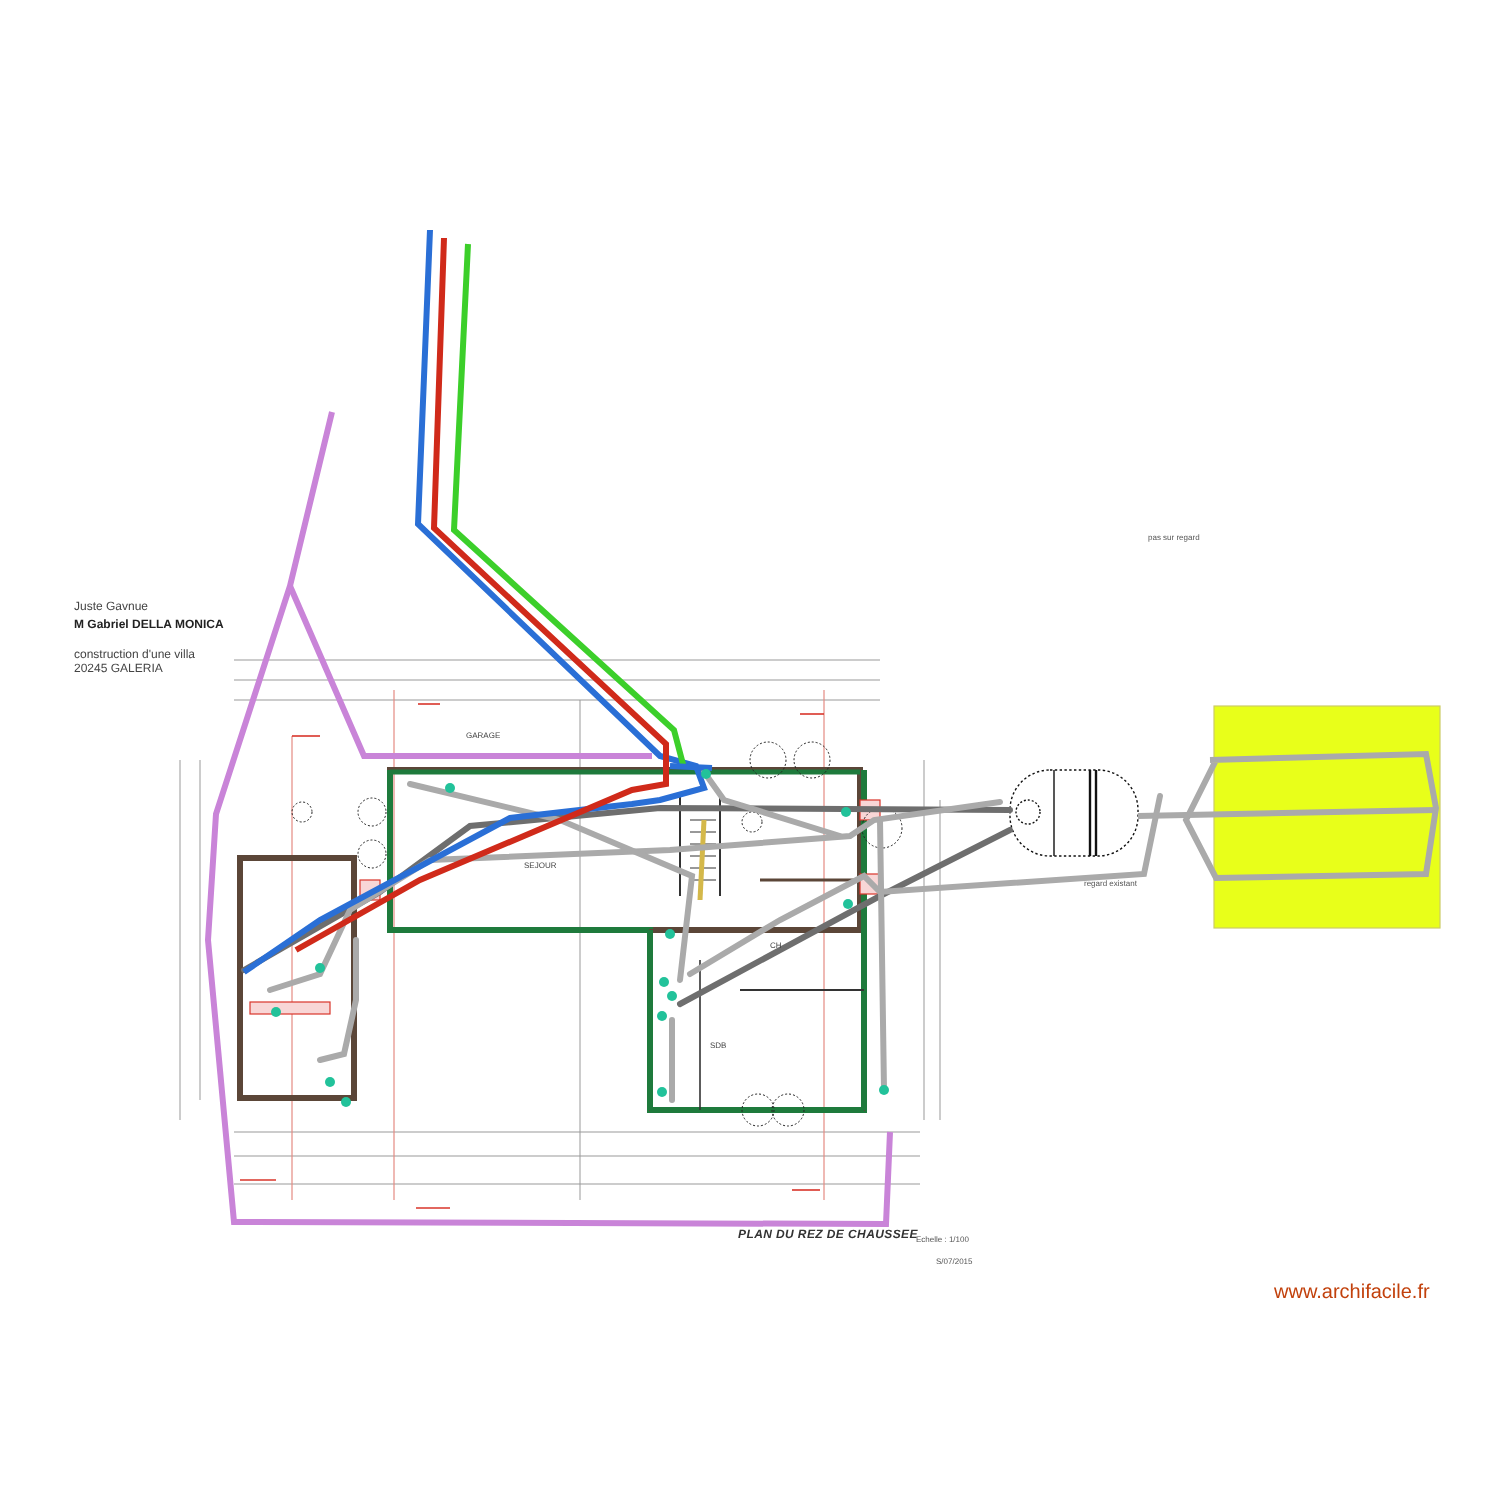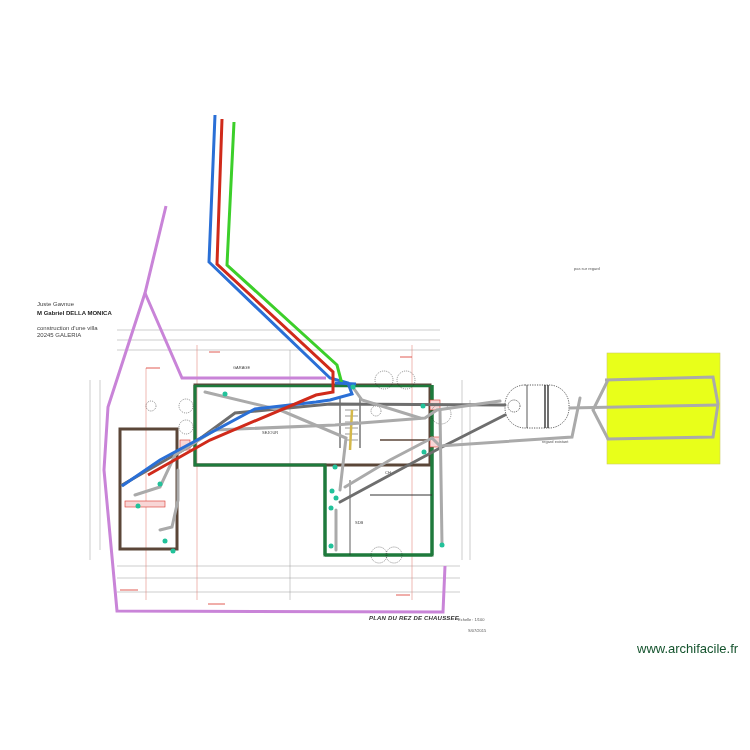--- a/index.html
+++ b/index.html
@@ -3,21 +3,21 @@
   <meta charset="utf-8">
   <style>
     html, body { margin: 0; padding: 0; background: #ffffff; }
     body { width: 750px; height: 750px; position: relative; overflow: hidden; font-family: "Liberation Sans", sans-serif; }
     #plan { position: absolute; left: 0; top: 0; width: 750px; height: 750px; }
     .txt { position: absolute; color: #333; white-space: nowrap; font-family: "Liberation Sans", sans-serif; }
     .hdr { font-size: 6px; line-height: 8px; color: #444; }
     .hdr-bold { font-size: 6px; font-weight: bold; color: #222; }
     .plan-title { font-size: 6px; font-style: italic; font-weight: bold; color: #333; letter-spacing: 0.2px; }
     .small { font-size: 4px; color: #555; }
-    .watermark { font-size: 13px; color: #14532d; }
+    .watermark { font-size: 10px; color: #c2410c; }
     .room { font-size: 4px; color: #444; }
   </style>
 </head>
 <body>
 
 <svg id="plan" viewBox="0 0 750 750" xmlns="http://www.w3.org/2000/svg">
 
   <g stroke="#999" stroke-width="0.5" fill="none">
     <line x1="117" y1="330" x2="440" y2="330"></line>
     <line x1="117" y1="340" x2="440" y2="340"></line>

